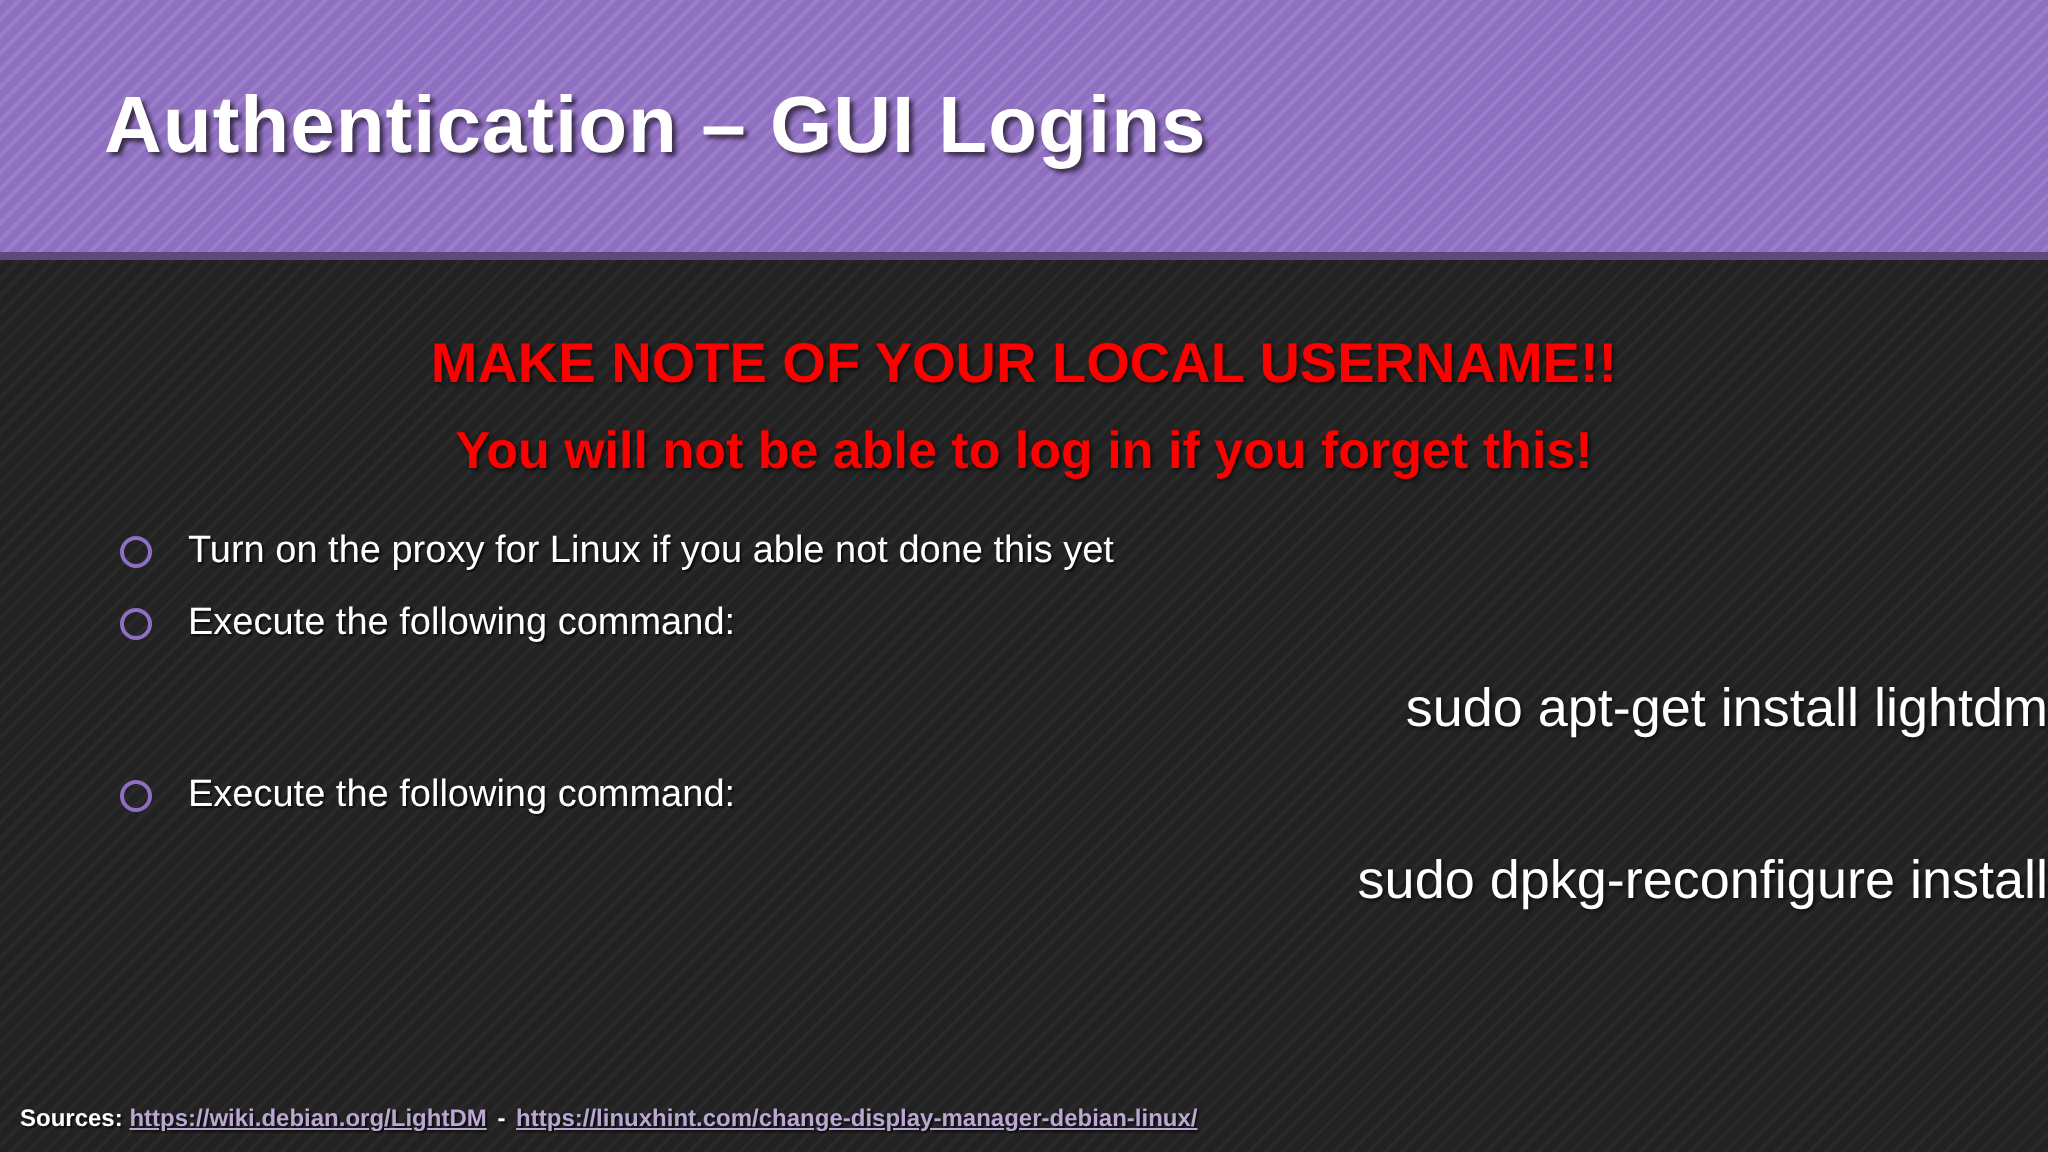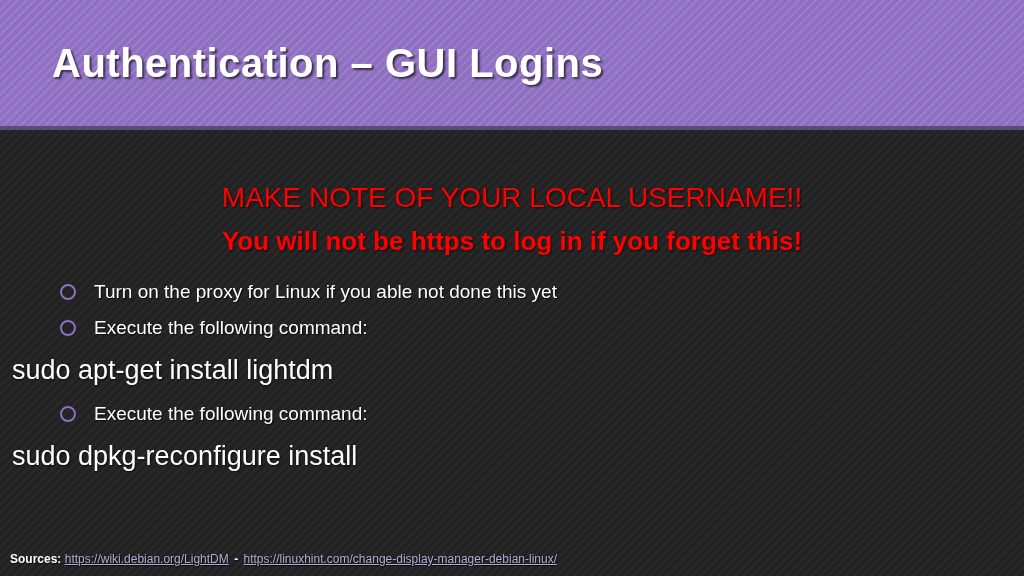--- a/index.html
+++ b/index.html
@@ -36,26 +36,25 @@
   .body {
     background:
       repeating-linear-gradient(135deg, rgba(255,255,255,0.03) 0 2px, rgba(255,255,255,0) 2px 6px),
       #222222;
     padding-top: 30px;
     height: calc(576px - 130px);
     position: relative;
   }
   .warn {
     color: #ff0000;
-    font-weight: 400;
+    font-weight: 700;
     text-align: center;
     font-size: 28px;
     line-height: 1.55;
     text-shadow: 1px 1px 2px rgba(0,0,0,0.7);
-    margin-top: 16px;
   }
   .warn2 {
     color: #ff0000;
     font-weight: 700;
     text-align: center;
     font-size: 26px;
     line-height: 1.7;
     text-shadow: 1px 1px 2px rgba(0,0,0,0.7);
   }
   ul.steps {
@@ -74,53 +73,54 @@
     content:"";
     position:absolute;
     left:0; top:0.55em;
     width:12px; height:12px;
     border:2px solid #8f6fc1;
     border-radius:50%;
     background:transparent;
   }
   .cmd {
     color:#ffffff;
-    text-align:left;
+    text-align:right;
     font-size:27px;
     line-height:1.55;
     text-shadow: 1px 1px 2px rgba(0,0,0,0.7);
-    margin: 4px 12px;
+    margin: 4px 0;
   }
   .sources {
     position:absolute;
     bottom:10px;
     left:10px;
     font-size:12px;
     color:#ffffff;
     text-shadow: 1px 1px 1px rgba(0,0,0,0.7);
   }
   .sources .label { font-weight:700; }
   .sources a {
     color:#b9a7d4;
     text-decoration: underline;
+    font-weight: bold;
   }
   .sources .dash { color:#ffffff; font-weight:700; padding:0 2px; }
 </style>
 </head>
 <body>
 
 <div class="slide">
   <div class="header">
     <div class="title">Authentication – GUI Logins</div>
     <div class="notch"></div>
   </div>
 
   <div class="body">
     <div class="warn">MAKE NOTE OF YOUR LOCAL USERNAME!!</div>
-    <div class="warn2">You will not be https to log in if you forget this!</div>
+    <div class="warn2">You will not be able to log in if you forget this!</div>
 
     <ul class="steps">
       <li>Turn on the proxy for Linux if you able not done this yet</li>
       <li>Execute the following command:</li>
     </ul>
     <div class="cmd">sudo apt-get install lightdm</div>
     <ul class="steps" style="margin-top:4px;">
       <li>Execute the following command:</li>
     </ul>
     <div class="cmd">sudo dpkg-reconfigure install</div>

